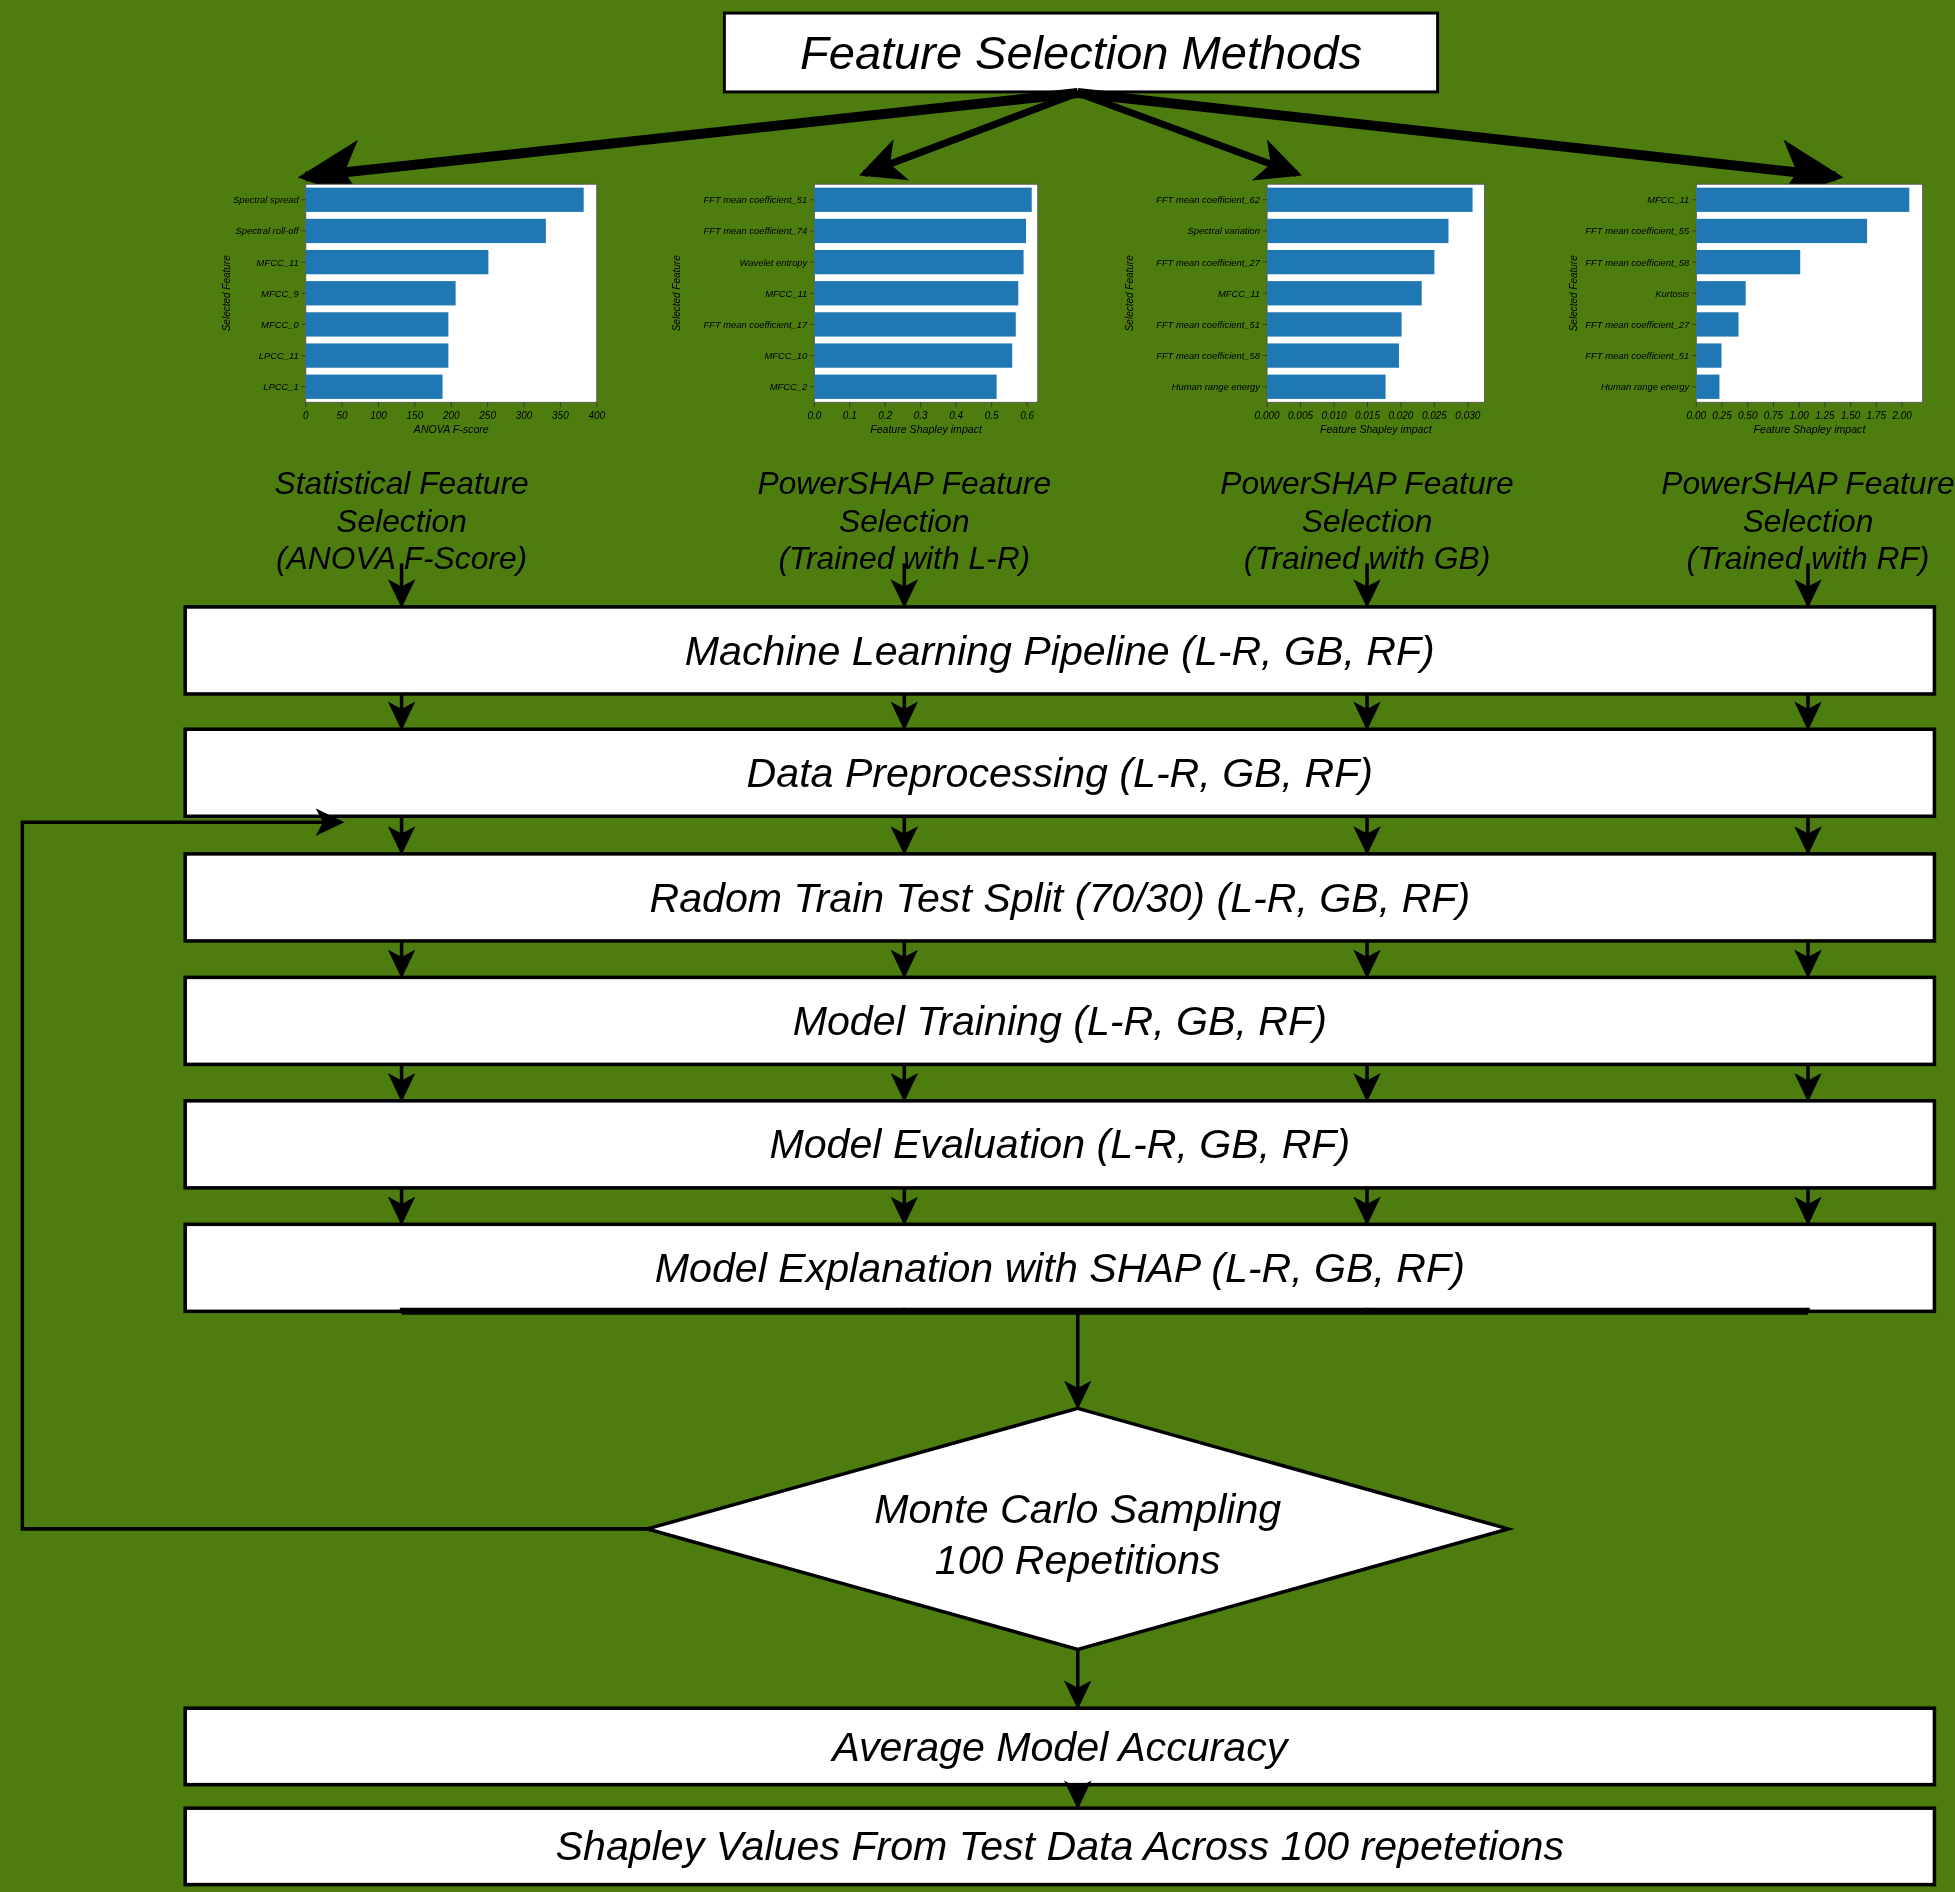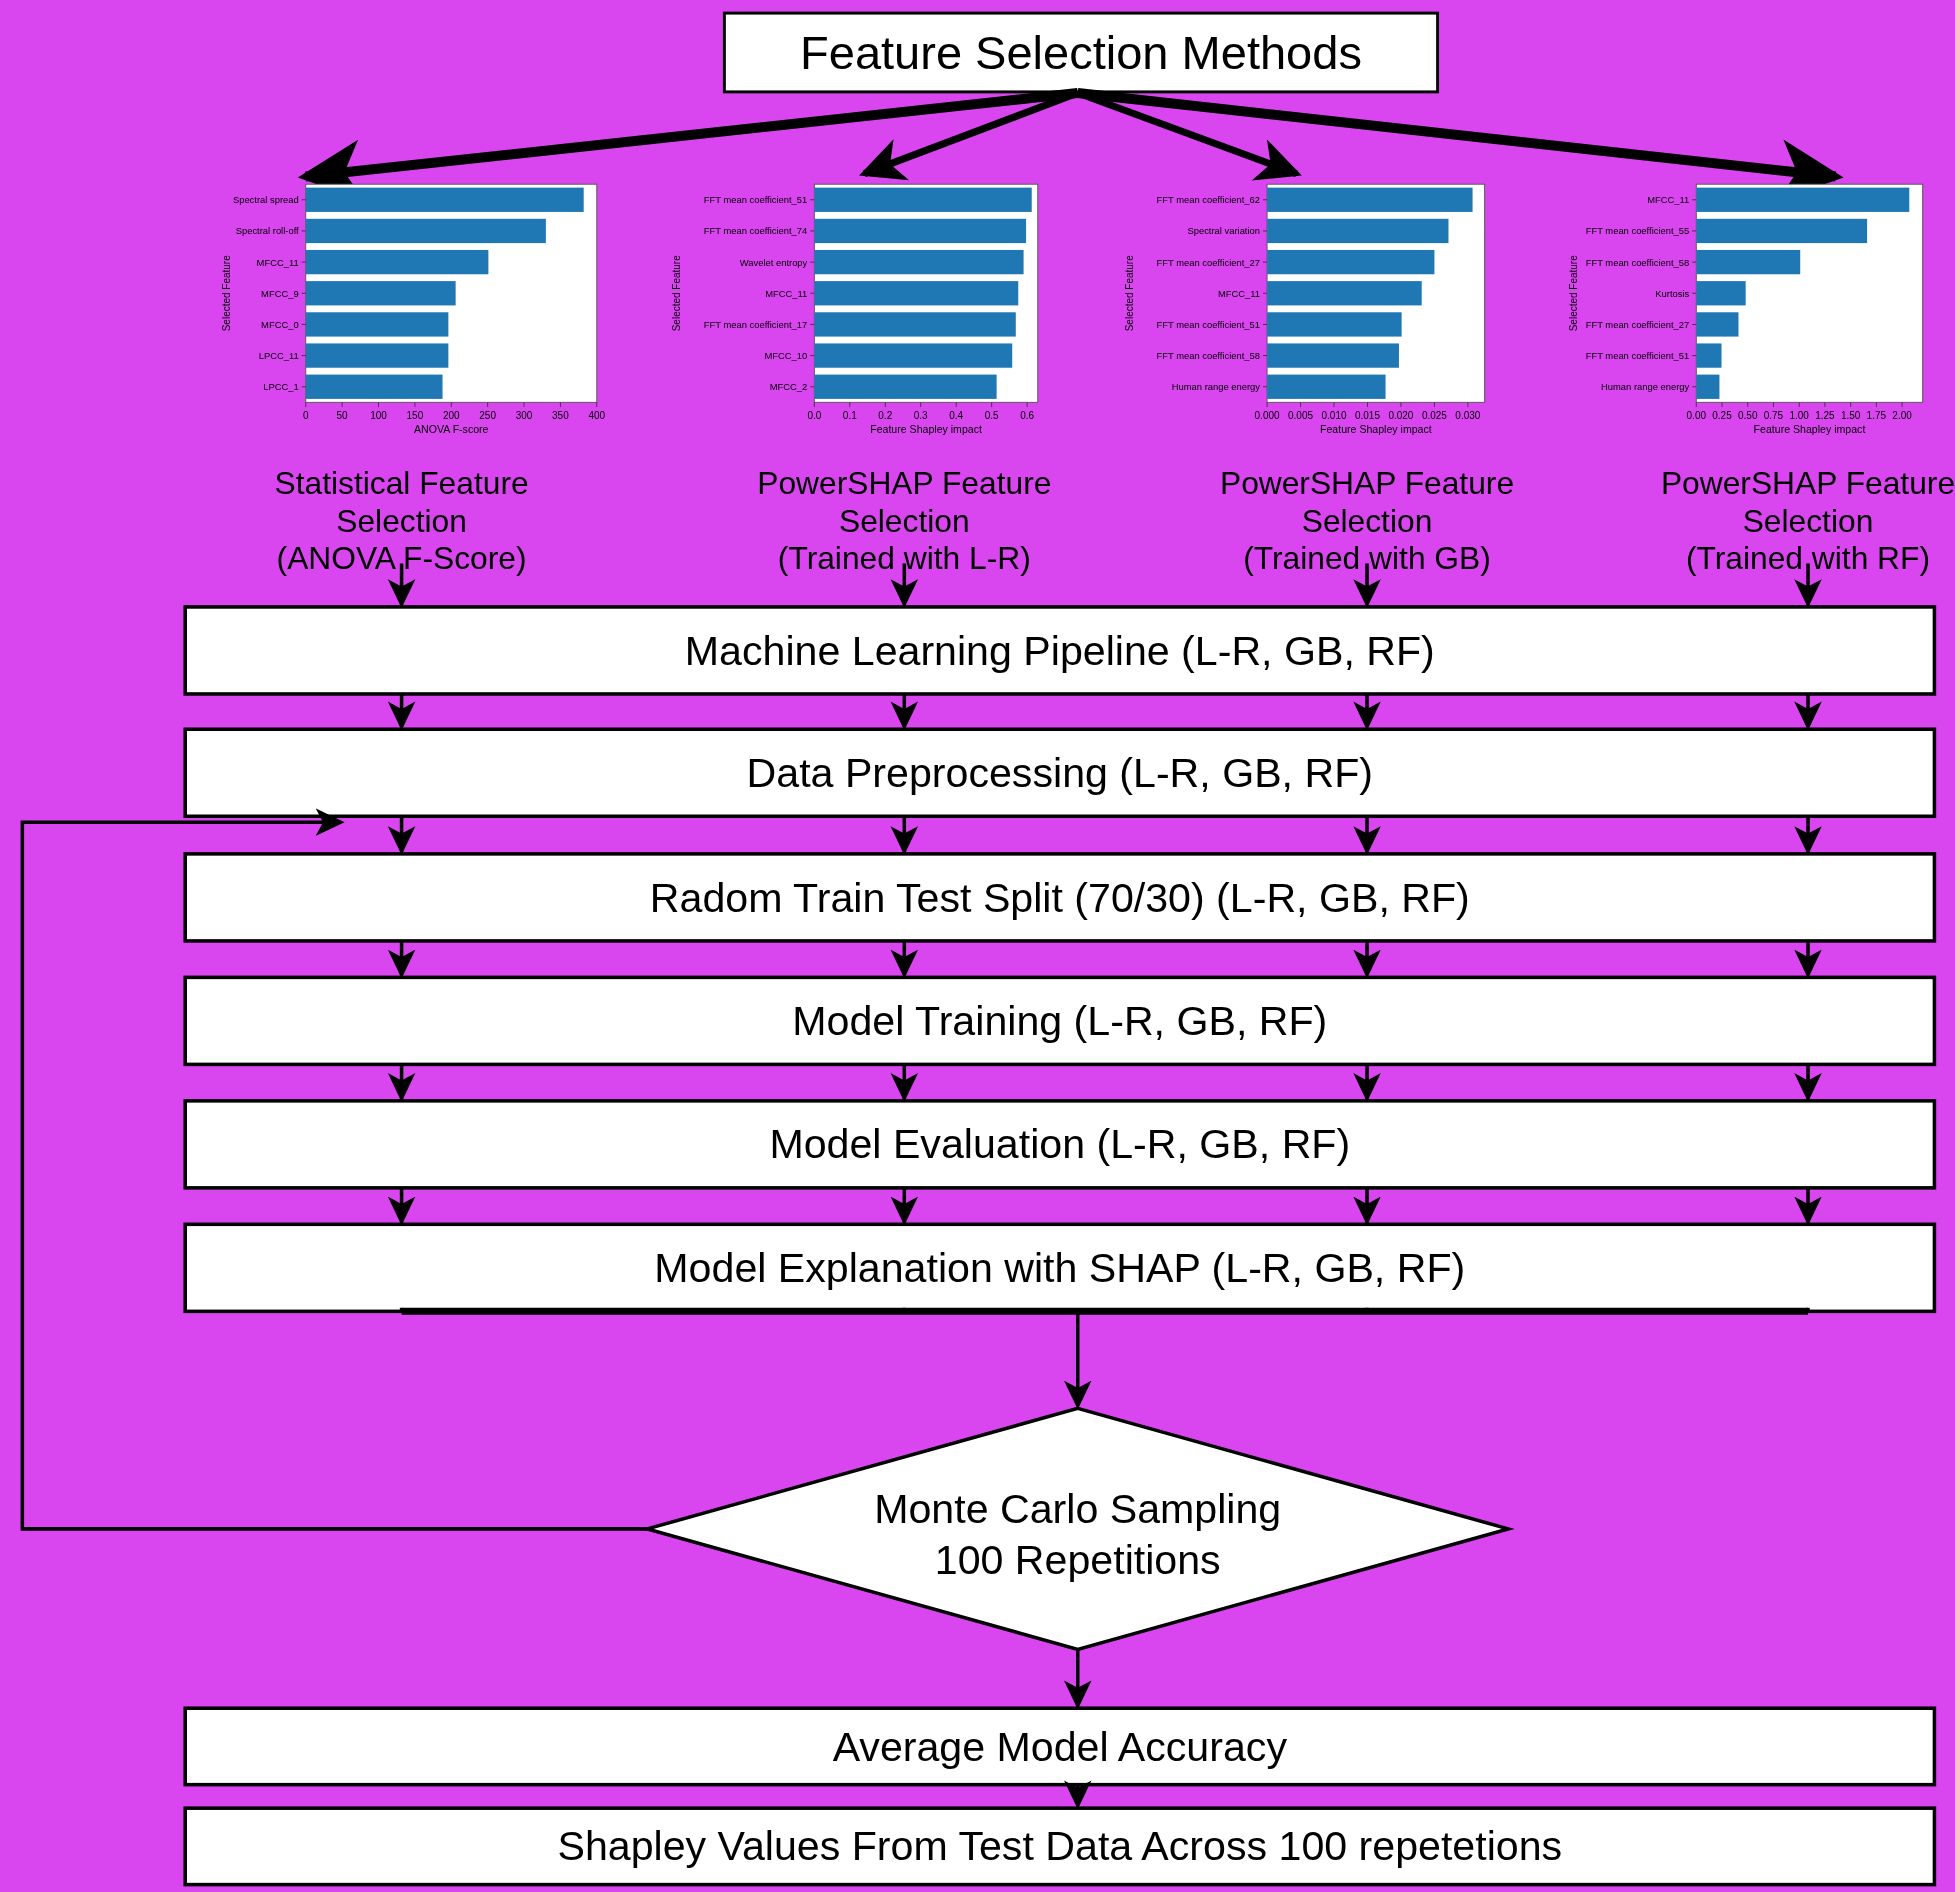--- a/index.html
+++ b/index.html
@@ -1,17 +1,17 @@
 <!DOCTYPE html>
 <html style="font-size:9.4px"><head>
 <meta charset="utf-8">
 <style>
   html,body{margin:0;padding:0;background:#ffffff;}
   body{font-family:"Liberation Sans", sans-serif;}
-  #root{position:relative;width:1955px;height:1893px;background:#d946ef;overflow:hidden;}
+  #root{position:relative;width:1955px;height:1893px;background:#4d7c0f;overflow:hidden;font-style:italic;}
   svg{display:block;}
 </style>
 </head>
 <body>
 
 <div id="root">
   <svg id="scene" width="1955" height="1893" viewBox="0 0 3325 3219" xmlns="http://www.w3.org/2000/svg">
     <defs>
       <marker id="ah" markerWidth="9" markerHeight="9" refX="7.2" refY="4.5" orient="auto" markerUnits="strokeWidth">
         <path d="M0,0.6 L8.2,4.5 L0,8.4 L2.1,4.5 Z" fill="#000"></path>

